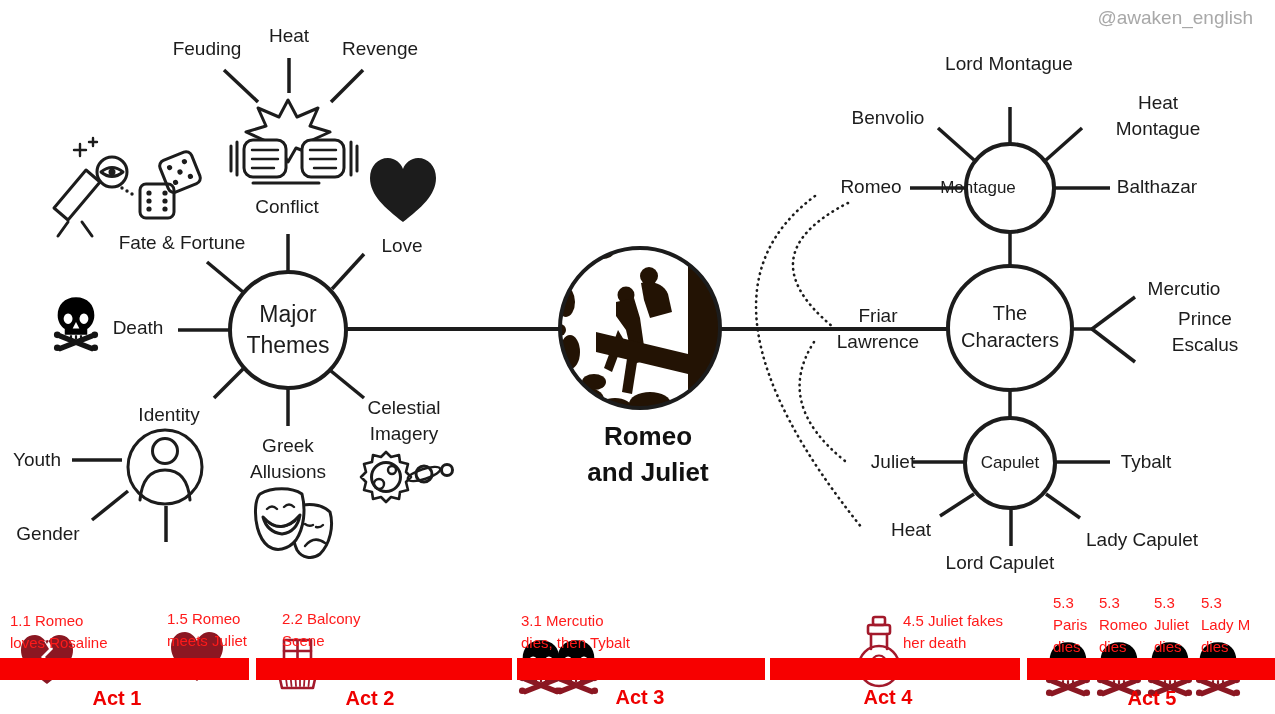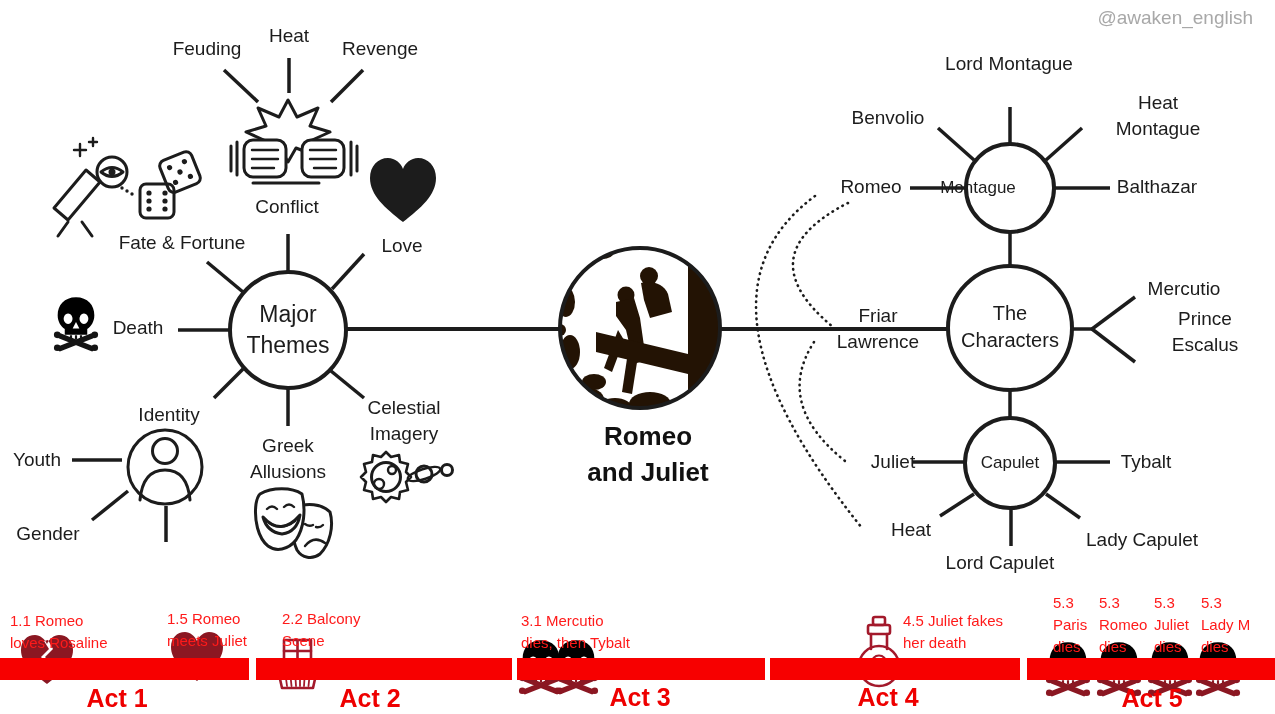--- a/index.html
+++ b/index.html
@@ -9,21 +9,21 @@
   html,body{margin:0;padding:0;background:#fff;}
   #stage{position:relative;width:1275px;height:714px;overflow:hidden;background:#fff;
          font-family:"Liberation Sans",sans-serif;}
   .c{position:absolute;transform:translate(-50%,-50%);text-align:center;white-space:pre-line;
      color:var(--ink);font-size:19px;line-height:1.35;}
   .fs17{font-size:17px;} .fs20{font-size:20px;} .fs23{font-size:23px;}
   .title{font-weight:700;font-size:26px;line-height:1.4;color:#111;}
   .ev{position:absolute;white-space:pre-line;color:var(--red-event);font-weight:400;
       font-size:15px;line-height:1.45;}
   .act{position:absolute;transform:translate(-50%,-50%);color:var(--red-act);font-weight:700;
-       font-size:25px;text-align:right;}
+       font-size:20px;text-align:right;}
   .wm{position:absolute;top:7px;right:22px;color:var(--gray-wm);font-size:19px;}
   .bar{position:absolute;top:658px;height:22px;background:var(--red-bar);}
   
   .ln{stroke:var(--ink);stroke-width:3.5;fill:none;}
   .circ{fill:#fff;stroke:var(--ink);stroke-width:4;}
   .dotted{stroke:var(--ink);stroke-width:2.6;fill:none;stroke-dasharray:0.5 5.2;stroke-linecap:round;}
   .ic{stroke:var(--ink);stroke-width:3;fill:none;stroke-linecap:round;stroke-linejoin:round;}
   .icthin{stroke:var(--ink);stroke-width:2.4;fill:none;stroke-linecap:round;}
   .icf{fill:var(--ink);stroke:none;}
   .fist{fill:#fff;stroke:var(--ink);stroke-width:3;stroke-linejoin:round;}

